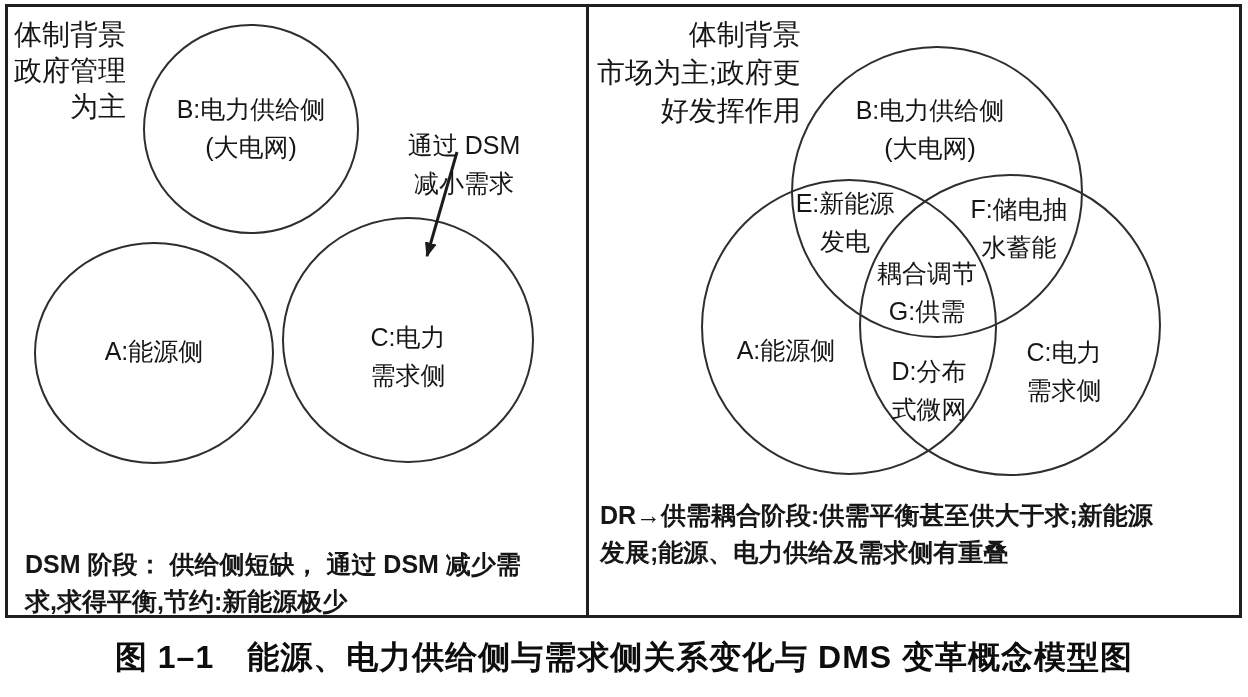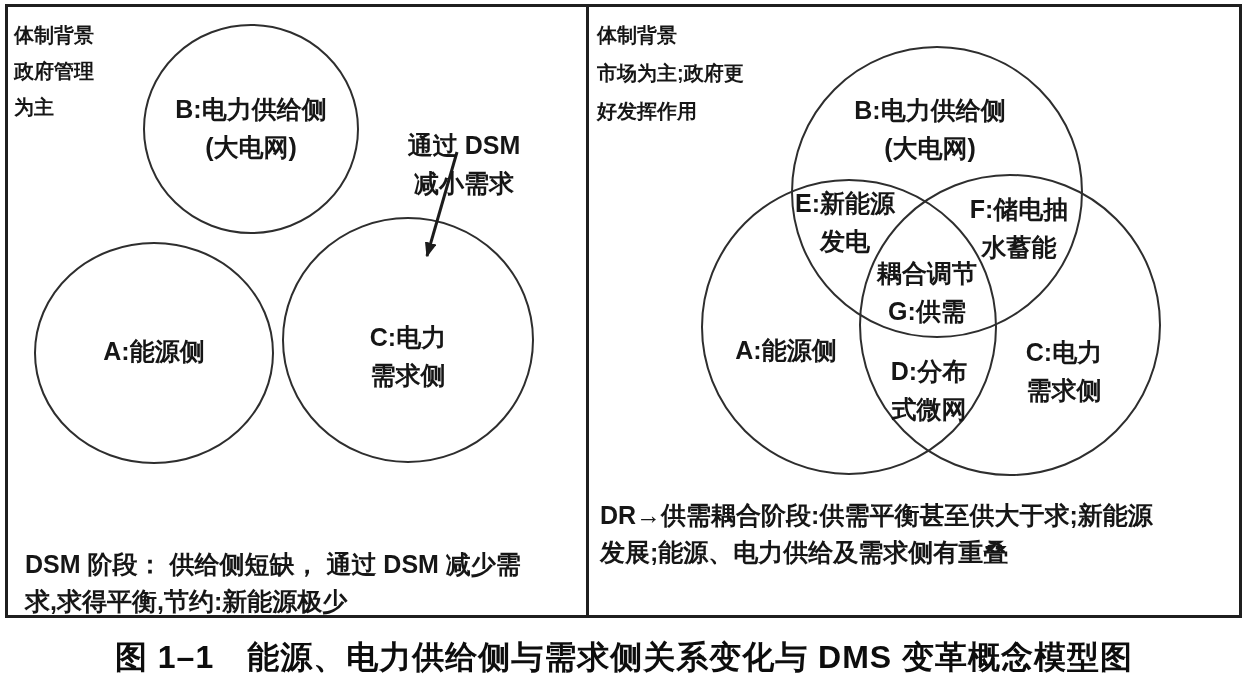--- a/index.html
+++ b/index.html
@@ -3,23 +3,23 @@
 <meta charset="utf-8">
 <style>
   html,body{margin:0;padding:0;background:#ffffff;}
   .page{position:relative;width:1248px;height:697px;background:#ffffff;overflow:hidden;
         font-family:"Liberation Sans","DejaVu Sans",sans-serif;color:#161616;}
   .frame{position:absolute;left:5px;top:4px;width:1231px;height:608px;border:3px solid #1f1f1f;background:#ffffff;}
   .divider{position:absolute;left:586px;top:4px;width:3px;height:614px;background:#1f1f1f;}
   svg.diagram{position:absolute;left:0;top:0;width:1248px;height:697px;}
   .circle{fill:none;stroke:#2e2e2e;stroke-width:2px;}
   .arrow{stroke:#1c1c1c;stroke-width:3px;fill:none;}
-  .context{position:absolute;font-size:20px;line-height:36px;font-weight:700;white-space:nowrap;}
+  .context{position:absolute;font-size:28px;line-height:36px;font-weight:400;white-space:nowrap;text-align:right;}
   .label{position:absolute;transform:translate(-50%,-50%);text-align:center;white-space:nowrap;
-         font-size:25px;line-height:38px;font-weight:700;}
+         font-size:25px;line-height:38px;font-weight:400;}
   .note{position:absolute;font-size:25px;line-height:37px;font-weight:600;white-space:nowrap;}
   .caption{position:absolute;left:0;top:636px;width:1248px;text-align:center;
            font-size:32px;font-weight:700;color:#0d0d0d;letter-spacing:1px;white-space:nowrap;}
 </style>
 </head>
 <body>
 
 <div class="page">
 
   <div class="frame"></div>

